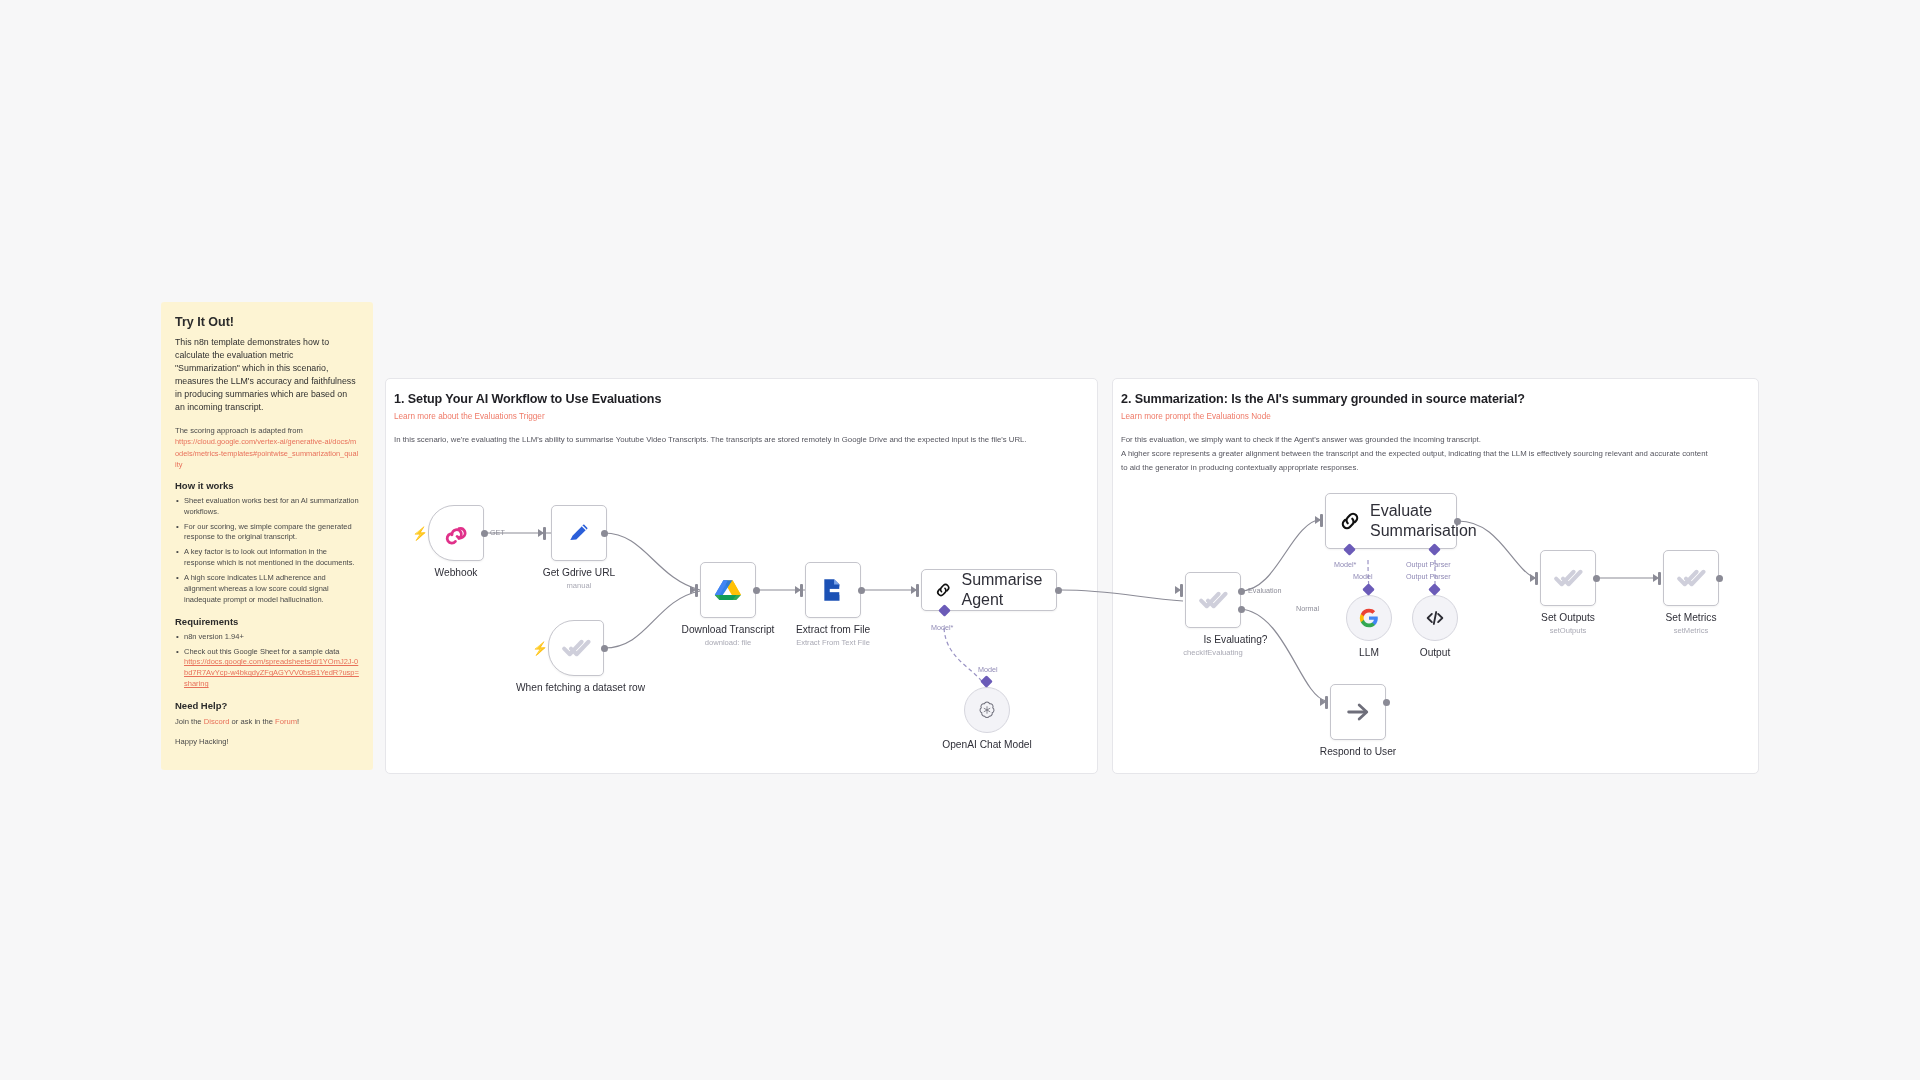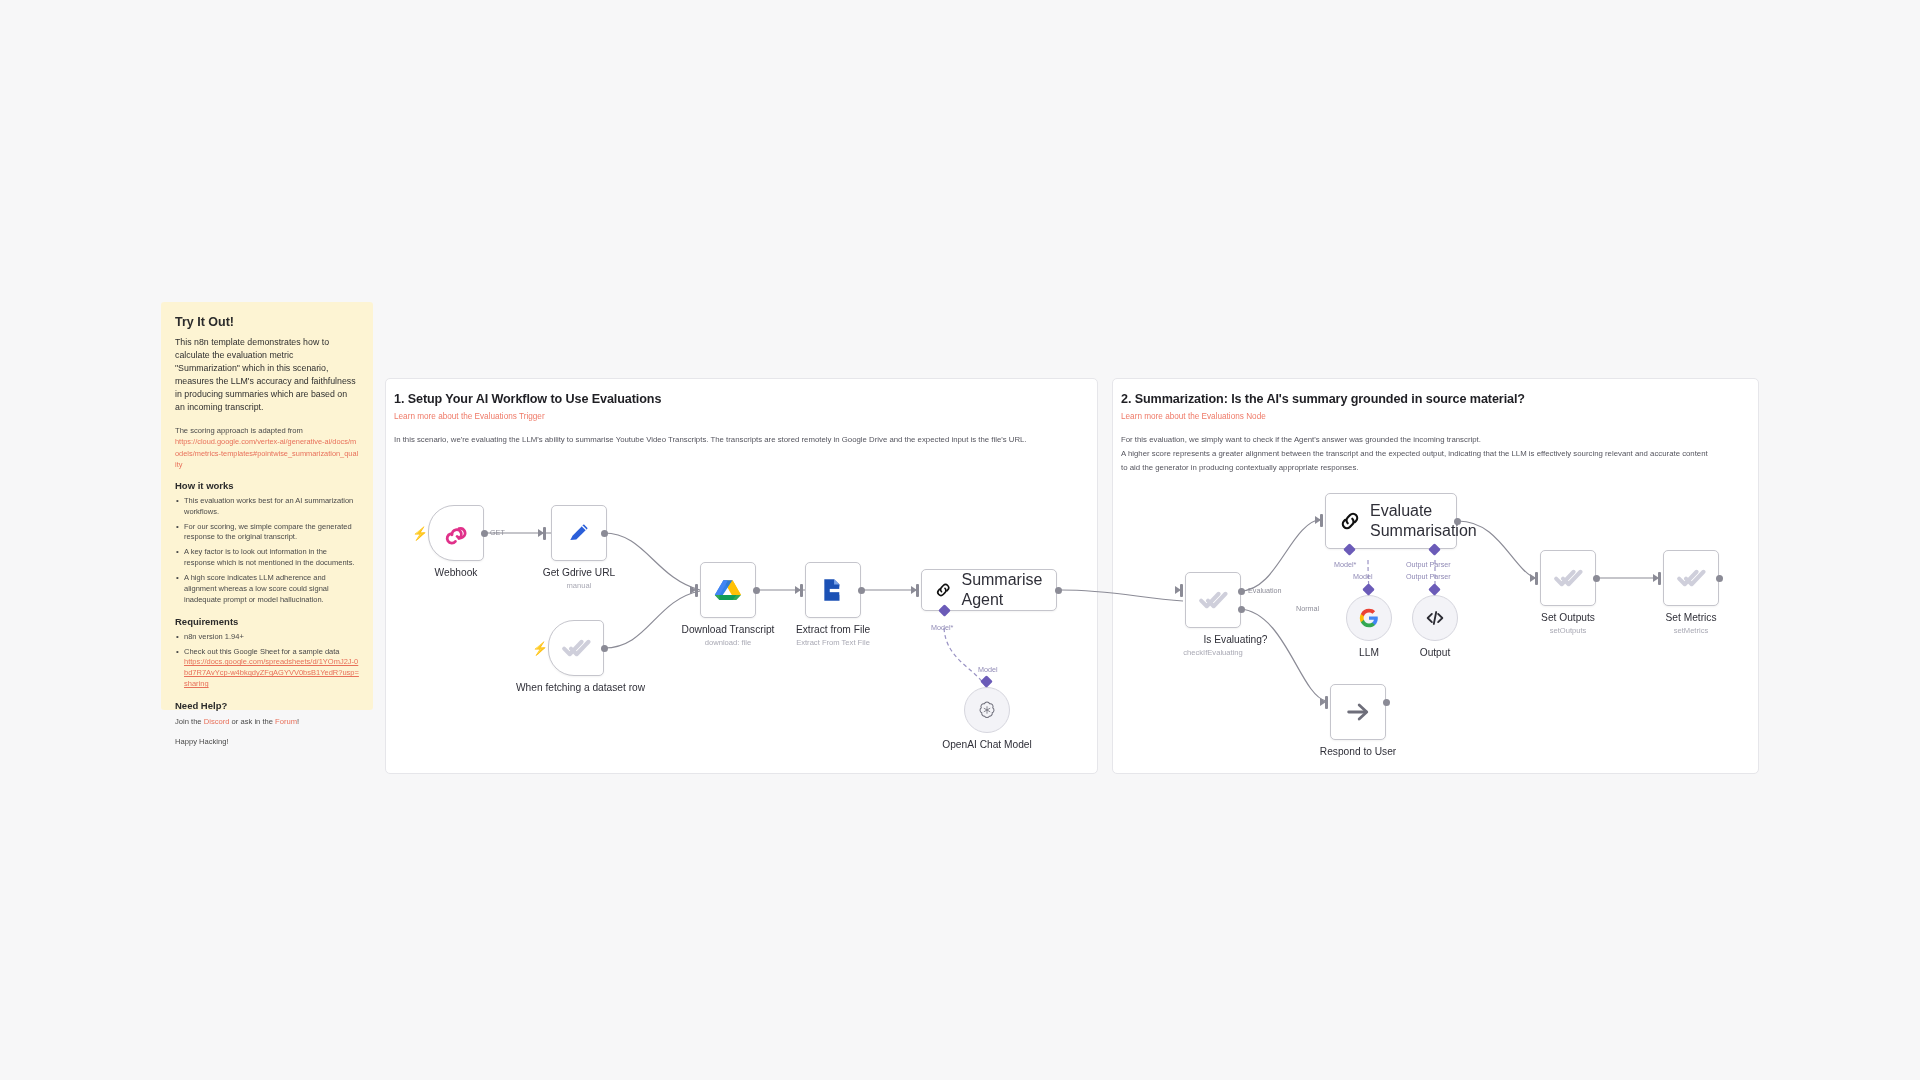--- a/index.html
+++ b/index.html
@@ -7,21 +7,21 @@
     width: 1920px; height: 1080px;
     background: #f7f7f8;
     font-family: "Liberation Sans", sans-serif;
     overflow: hidden;
   }
   #canvas { position: relative; width: 1920px; height: 1080px; }
 
   
   .sticky {
     position: absolute; left: 161px; top: 302px;
-    width: 212px; height: 408px;
+    width: 212px; height: 468px;
     background: #fdf4d3; border-radius: 3px;
     padding: 13px 14px 0 14px;
     color: #3a3a3a;
   }
   .sticky h2 { font-size: 12.5px; font-weight: bold; color: #2b2b2b; margin-bottom: 7px; }
   .sticky h3 { font-size: 9.5px; font-weight: bold; color: #2b2b2b; margin: 10px 0 5px 0; }
   .sticky .lead { font-size: 8.8px; font-weight: normal; line-height: 1.48; color: #2f2f2f; }
   .sticky p { font-size: 7.6px; line-height: 1.5; color: #4a4a4a; }
   .sticky .gap { margin-top: 11px; }
   .sticky ul { list-style: none; margin: 2px 0 0 0; }
@@ -98,21 +98,21 @@
 
   <div class="sticky">
     <h2>Try It Out!</h2>
     <div class="lead">This n8n template demonstrates how to calculate the evaluation metric "Summarization" which in this scenario, measures the LLM's accuracy and faithfulness in producing summaries which are based on an incoming transcript.</div>
 
     <p class="gap">The scoring approach is adapted from</p>
     <a class="lnk" style="font-size:7.4px;line-height:1.5;display:block;">https://cloud.google.com/vertex-ai/generative-ai/docs/models/metrics-templates#pointwise_summarization_quality</a>
 
     <h3>How it works</h3>
     <ul>
-      <li>This evaluation works best for an AI summarization workflows.</li>
+      <li>Sheet evaluation works best for an AI summarization workflows.</li>
       <li>For our scoring, we simple compare the generated response to the original transcript.</li>
       <li>A key factor is to look out information in the response which is not mentioned in the documents.</li>
       <li>A high score indicates LLM adherence and alignment whereas a low score could signal inadequate prompt or model hallucination.</li>
     </ul>
 
     <h3>Requirements</h3>
     <ul>
       <li>n8n version 1.94+</li>
       <li>
         <span>Check out this Google Sheet for a sample data</span>
@@ -134,21 +134,21 @@
     <div class="panel-head">
       <div class="panel-title">1. Setup Your AI Workflow to Use Evaluations</div>
       <a class="panel-link">Learn more about the Evaluations Trigger</a>
       <div class="panel-desc">In this scenario, we're evaluating the LLM's ability to summarise Youtube Video Transcripts. The transcripts are stored remotely in Google Drive and the expected input is the file's URL.</div>
     </div>
   </div>
 
   <div class="panel" id="panel-2">
     <div class="panel-head">
       <div class="panel-title">2. Summarization: Is the AI's summary grounded in source material?</div>
-      <a class="panel-link">Learn more about the Evaluations Node</a>
+      <a class="panel-link">Learn more prompt the Evaluations Node</a>
       <div class="panel-desc">For this evaluation, we simply want to check if the Agent's answer was grounded the incoming transcript.</div>
       <div class="panel-desc" style="margin-top:2px;">A higher score represents a greater alignment between the transcript and the expected output, indicating that the LLM is effectively sourcing relevant and accurate content</div>
       <div class="panel-desc" style="margin-top:2px;">to aid the generator in producing contextually appropriate responses.</div>
     </div>
   </div>
 
   <svg class="wires">
 
     <path d="M 484,533 L 551,533" stroke="#8b8b96" stroke-width="1.2" fill="none"></path>
 

